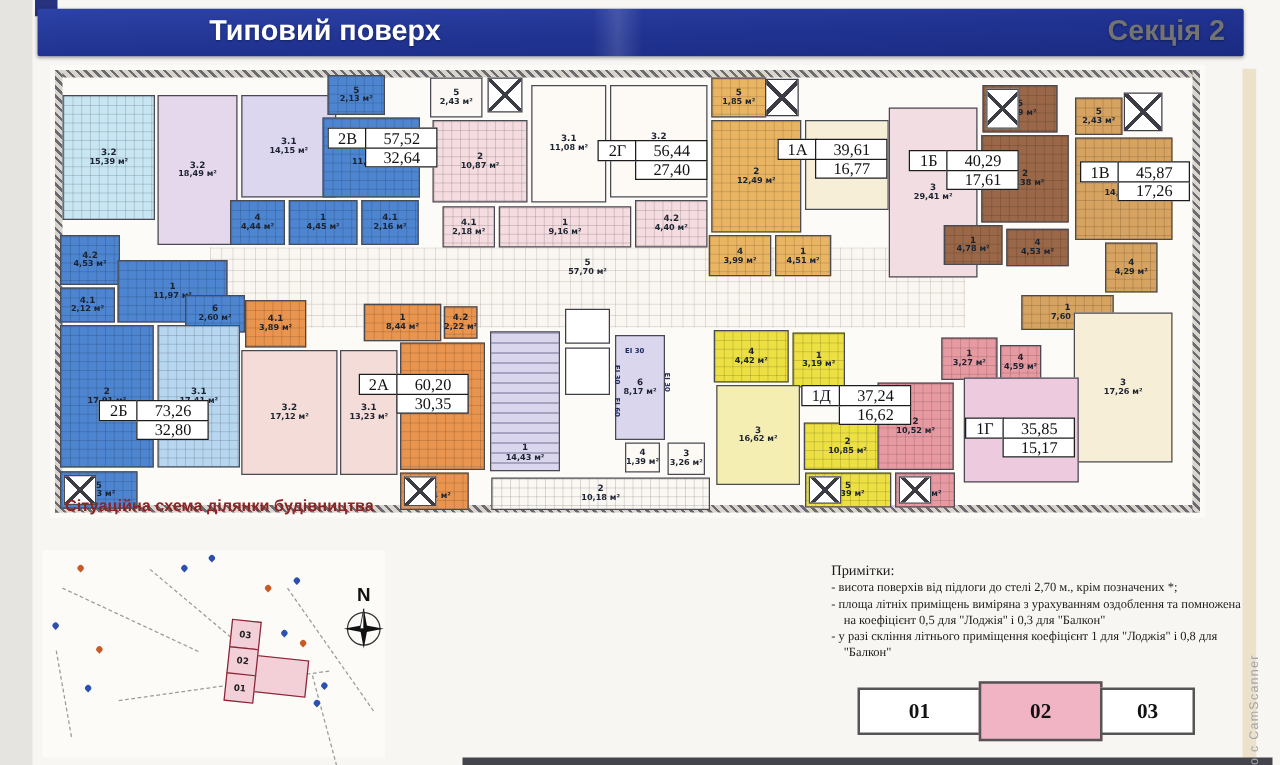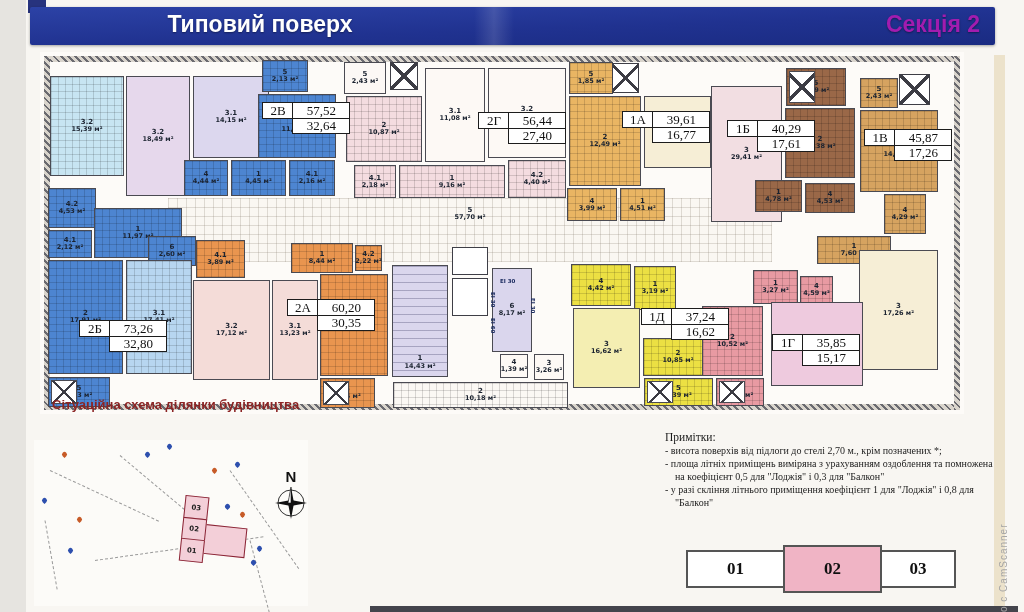--- a/index.html
+++ b/index.html
@@ -12,21 +12,21 @@
   .scan-bottom{left:370px;top:606px;width:648px;height:6px;background:#44444c;}
   .corner-mark{left:28px;top:0;width:18px;height:13px;background:#27337e;}
   
   .banner{left:30px;top:7px;width:965px;height:38px;border-radius:2px;
           background:linear-gradient(178deg,#2c42a6 0%,#203290 55%,#1a2b82 100%);
           box-shadow:0 1px 3px rgba(0,0,0,.35);}
   .banner::after{content:"";position:absolute;left:46%;top:0;width:40px;height:100%;
           background:linear-gradient(90deg,transparent,rgba(255,255,255,.14),transparent);}
   .banner-title{left:140px;top:11px;width:240px;text-align:center;
           font:bold 23px "Liberation Sans",sans-serif;color:#fff;text-shadow:0 1px 2px rgba(0,0,0,.4);}
-  .banner-section{right:44px;top:11px;font:bold 23px "Liberation Sans",sans-serif;color:#a21caf;
+  .banner-section{right:44px;top:11px;font:bold 23px "Liberation Sans",sans-serif;color:#737373;
           text-shadow:0 1px 2px rgba(0,0,0,.4);}
   
   .plan-bg{left:40px;top:52px;width:924px;height:362px;background:#fdfbf8;}
   #floor-plan{position:absolute;left:0;top:0;width:1024px;height:612px;z-index:1;}
   .wall{position:absolute;background:repeating-linear-gradient(45deg,#6a6a70 0 2px,#d9d4cc 2px 5px);z-index:1;}
   .room{position:absolute;box-sizing:border-box;border:1.6px solid #4a4a52;display:flex;
         flex-direction:column;align-items:center;justify-content:center;text-align:center;
         color:#1b2330;z-index:2;}
   .room .rn{font:bold 7px "DejaVu Sans",sans-serif;line-height:1.15;}
   .room .ra{font:bold 6.5px "DejaVu Sans",sans-serif;line-height:1.15;white-space:nowrap;}
@@ -63,21 +63,21 @@
   .map-bldg{position:absolute;left:148px;top:58px;width:24px;transform:rotate(6deg);z-index:3;}
   .map-cell{box-sizing:border-box;width:24px;height:23px;border:1.6px solid #8a2535;margin-top:-1.6px;
         background:#f3cfd8;display:flex;align-items:center;justify-content:center;
         font:bold 7px "DejaVu Sans",sans-serif;color:#222;}
   .map-wing{position:absolute;left:168px;top:86px;width:44px;height:30px;border:1.6px solid #8a2535;
         background:#f3cfd8;transform:rotate(6deg);z-index:2;box-sizing:border-box;}
   .compass{position:absolute;left:240px;top:28px;width:34px;text-align:center;z-index:4;}
   .compass .n{font:bold 15px "Liberation Sans",sans-serif;color:#111;}
   
   .notes{left:665px;top:431px;width:328px;z-index:6;font-family:"Liberation Serif",serif;color:#1c1c1c;}
-  .notes-title{font-size:11.5px;margin-bottom:1px;}
+  .notes-title{font-size:11.5px;margin-bottom:1px;margin-top:20px;}
   .note-item{font-size:10px;line-height:1.3;padding-left:10px;text-indent:-10px;}
   
   .scheme-title{left:745px;top:508px;width:222px;text-align:center;z-index:6;
         font:bold 20px "Liberation Sans",sans-serif;color:#1a2444;letter-spacing:.5px;}
   .scheme-row{left:688px;top:545px;width:272px;height:48px;display:flex;align-items:center;z-index:6;}
   .scheme-block{box-sizing:border-box;height:38px;border:2px solid #555;background:#fff;margin-left:-2px;
         display:flex;align-items:center;justify-content:center;
         font:bold 17px "Liberation Serif",serif;color:#111;}
   .scheme-block.hl{height:48px;background:#f0b4c5;}
   .watermark{left:998px;top:468px;height:144px;writing-mode:vertical-rl;transform:rotate(180deg);

